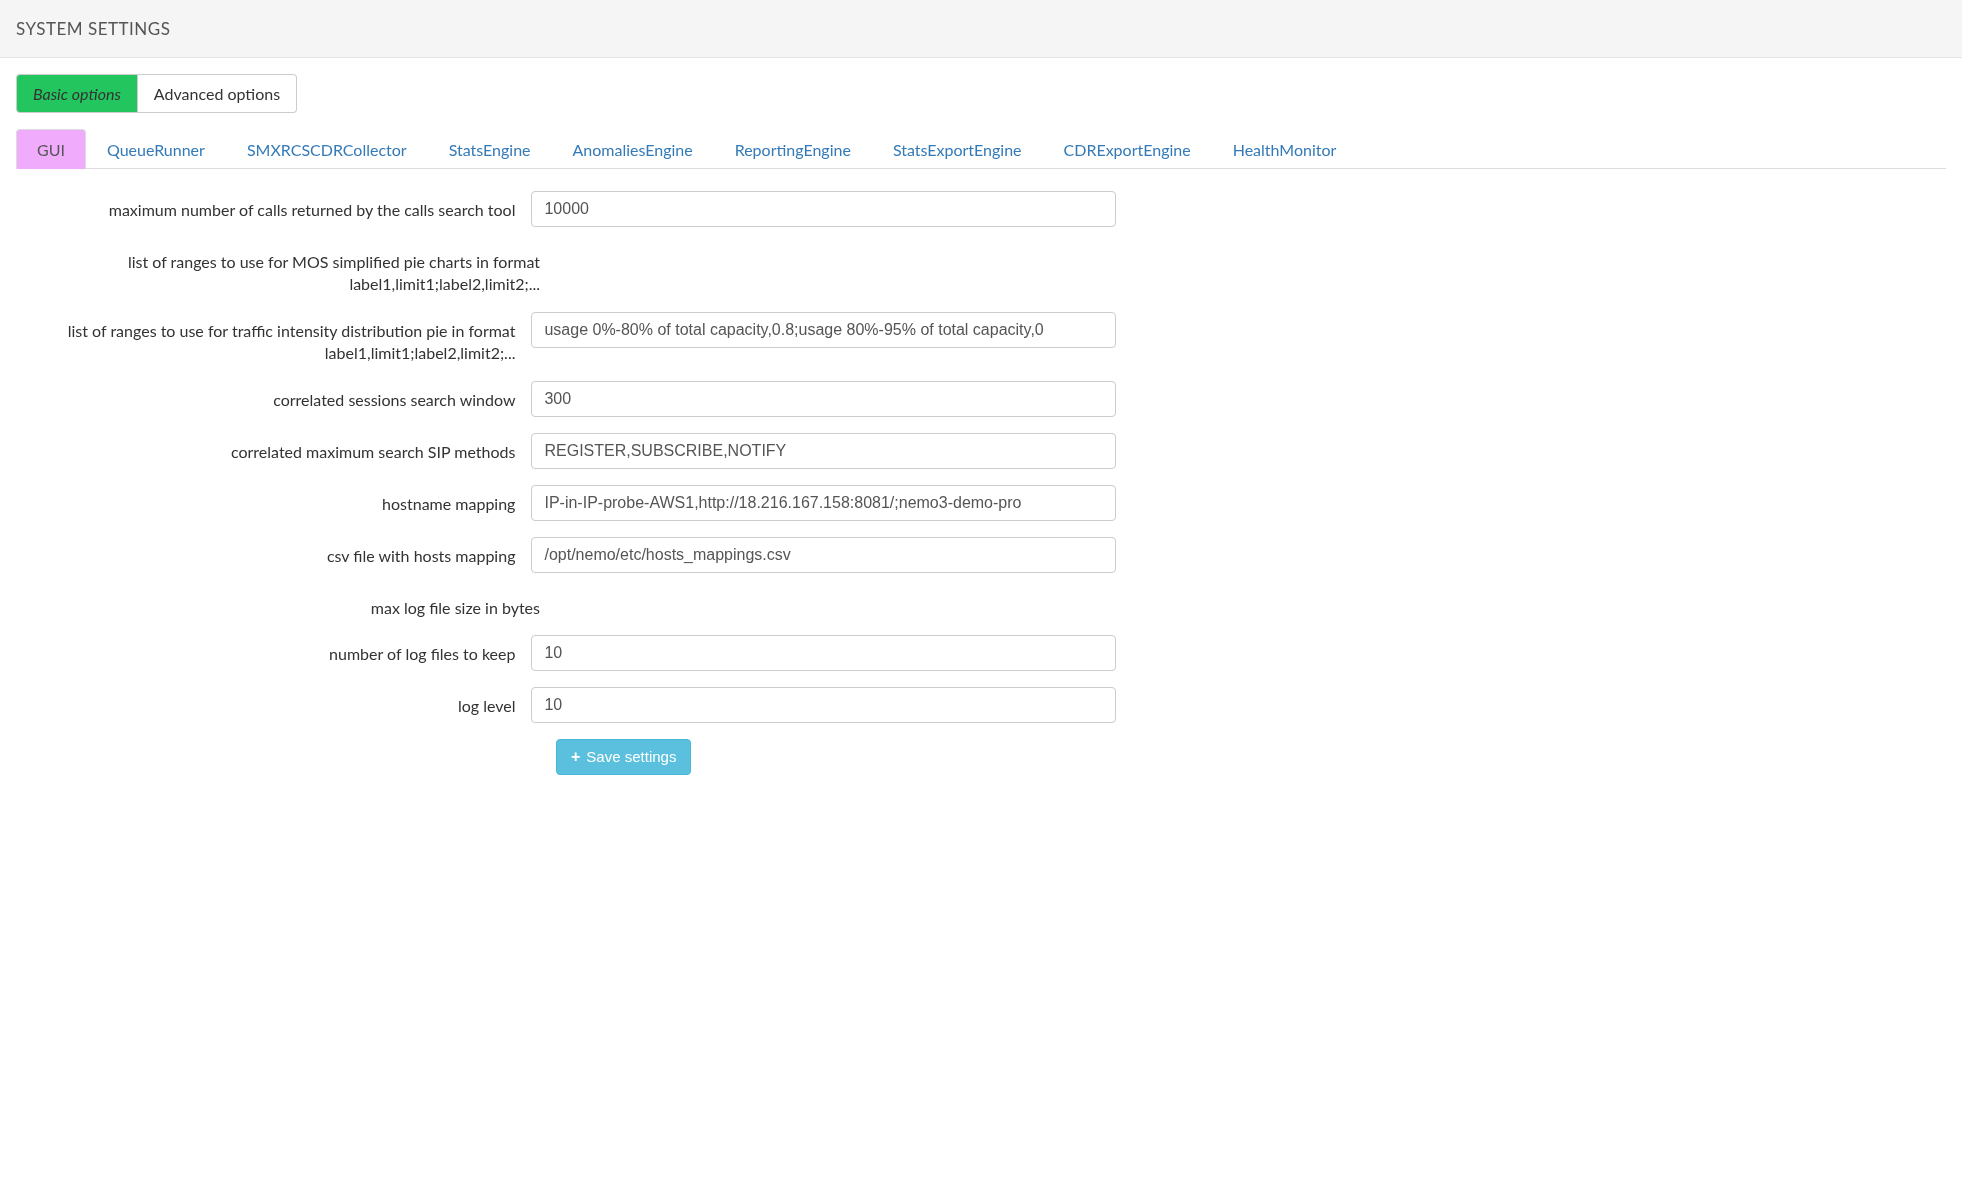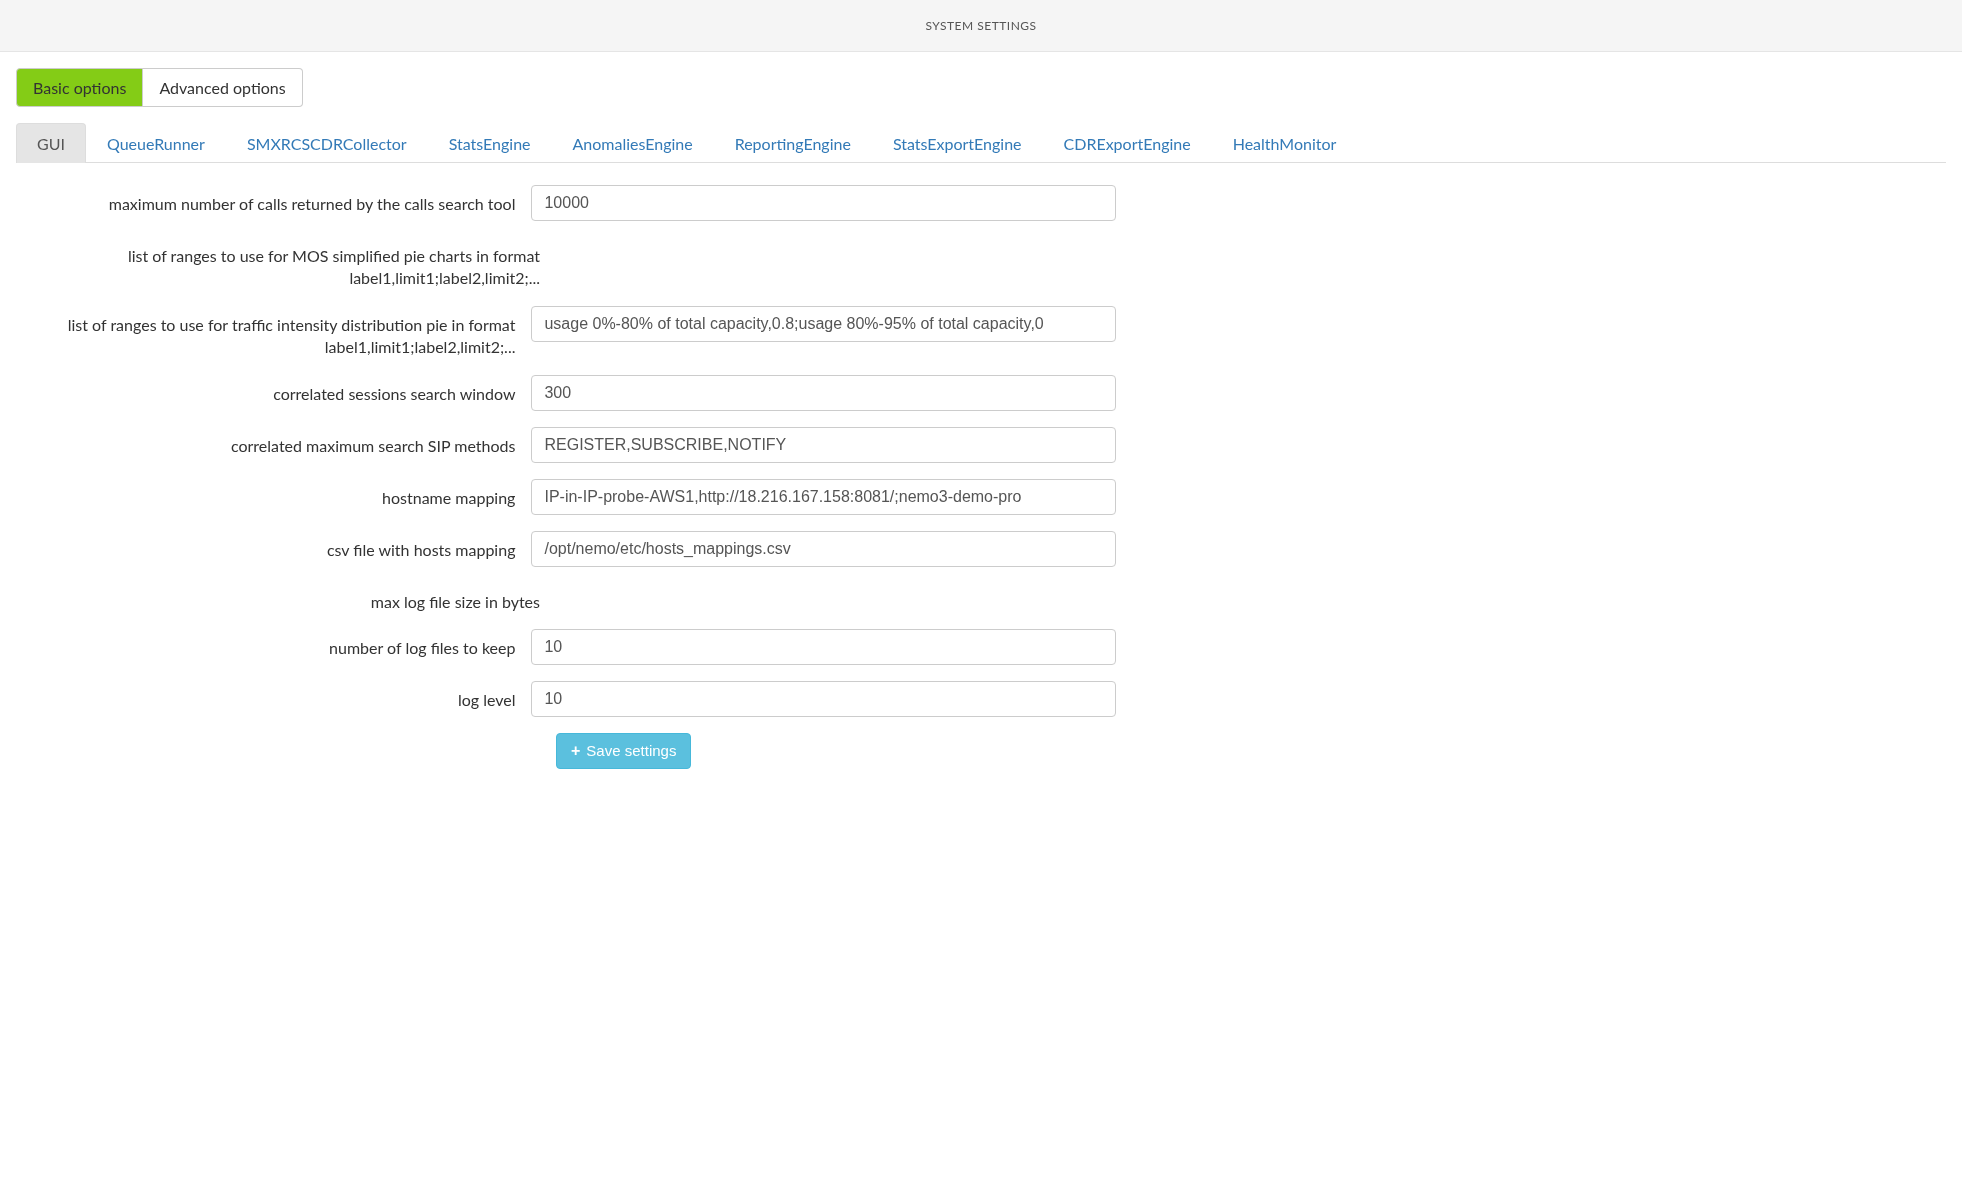--- a/index.html
+++ b/index.html
@@ -12,43 +12,43 @@
   font-size: 15px;
   color: #333;
   background: #fff;
 }
 .header-bar {
   background: #f5f5f5;
   border-bottom: 1px solid #e5e5e5;
   padding: 18px 16px;
 }
 .header-title {
-  font-size: 12px;
+  font-size: 17px;
   font-weight: 400;
   color: #555;
   letter-spacing: 0.5px;
-  text-align: center;
 }
 .content {
   padding: 16px;
 }
 .option-tabs {
   display: flex;
   margin-bottom: 16px;
 }
 .option-tab {
   padding: 9px 16px;
   border: 1px solid #ccc;
   font-size: 16px;
   cursor: pointer;
   background: #fff;
   color: #333;
 }
 .option-tab.active {
-  background: #84cc16;
+  background: #22c55e;
+  font-style: italic;
 }
 .option-tab + .option-tab {
   border-left: none;
 }
 .option-tab:first-child {
   border-top-left-radius: 4px;
   border-bottom-left-radius: 4px;
 }
 .option-tab:last-child {
   border-top-right-radius: 4px;
@@ -67,21 +67,21 @@
   border: 1px solid transparent;
   border-bottom: none;
   margin-bottom: -1px;
   border-top-left-radius: 4px;
   border-top-right-radius: 4px;
 }
 .sub-tab.active {
   color: #555;
   border-color: #ddd;
   border-bottom-color: #fff;
-  background: #e5e5e5;
+  background: #f0abfc;
 }
 .form-area {
   max-width: 1100px;
 }
 .form-row {
   display: flex;
   margin-bottom: 16px;
   align-items: flex-start;
 }
 .form-label {

